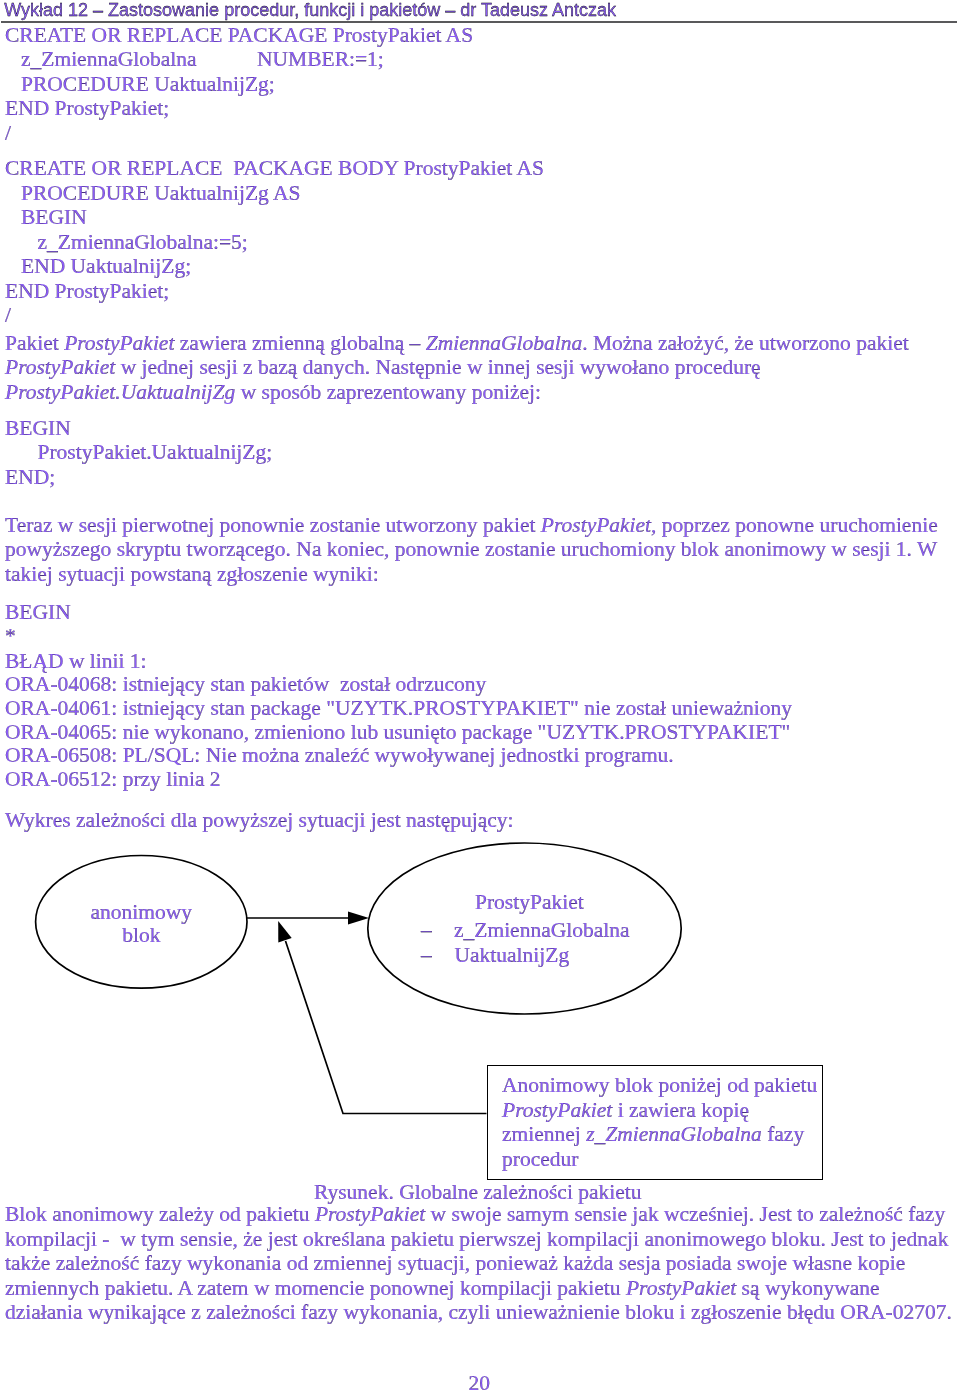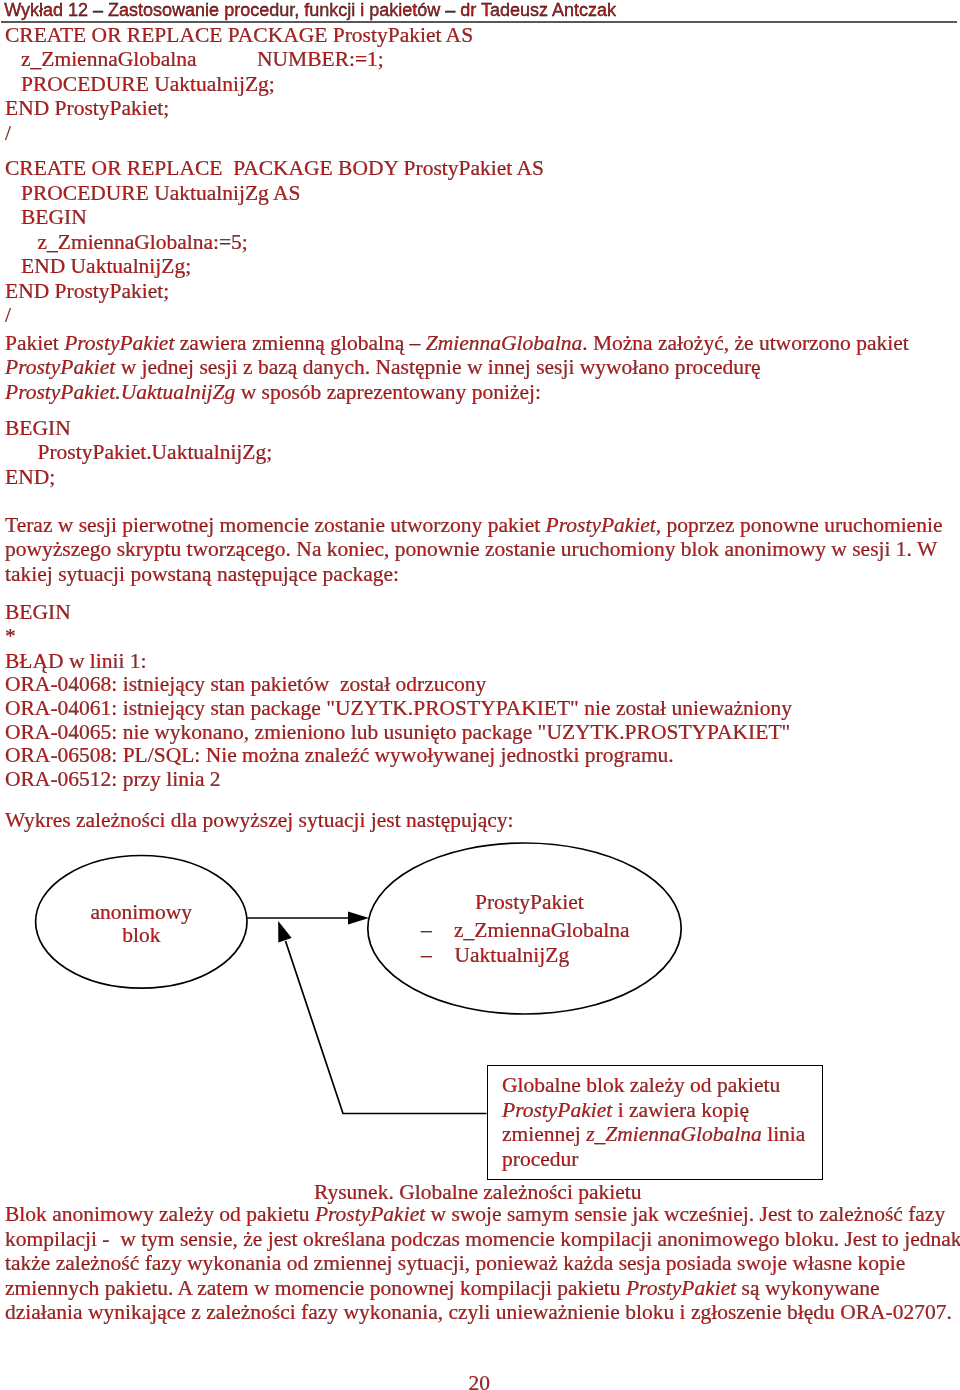--- a/index.html
+++ b/index.html
@@ -1,18 +1,18 @@
 <!DOCTYPE html>
 <html><head>
 <meta charset="utf-8">
 <title>Wyklad 12</title>
 <style>
   html,body{margin:0;padding:0;background:#ffffff;}
   body{width:960px;height:1390px;overflow:hidden;}
-  .page{position:relative;width:960px;height:1390px;background:#fff;color:#b91c1c;
+  .page{position:relative;width:960px;height:1390px;background:#fff;color:#8b5cf6;
         font-family:"Liberation Serif",serif;font-size:21.5px;-webkit-font-smoothing:antialiased;
         -webkit-text-stroke:0.18px #000;}
   .hdr{position:absolute;left:4.2px;top:1.0px;font-family:"Liberation Sans",sans-serif;
        font-weight:normal;font-size:18px;line-height:18px;white-space:nowrap;-webkit-text-stroke:0.35px #000;}
   .rule{position:absolute;left:1px;top:20.5px;width:956px;height:2px;background:#59595b;}
   .ln{position:absolute;white-space:pre;line-height:0;}
   .it{font-style:italic;}
   svg.dgm{position:absolute;left:0;top:0;width:960px;height:1390px;overflow:visible;}
   .box{position:absolute;box-sizing:border-box;border:1.6px solid #000;}
 </style>
@@ -45,23 +45,23 @@
       <div class="ln" style="left: 5px; top: 342.6px;"><span class="">Pakiet </span><span class="it">ProstyPakiet</span><span class=""> zawiera zmienną globalną – </span><span class="it">ZmiennaGlobalna</span><span class="">. Można założyć, że utworzono pakiet</span></div>
       <div class="ln" style="left: 5px; top: 367.1px;"><span class="it">ProstyPakiet</span><span class=""> w jednej sesji z bazą danych. Następnie w innej sesji wywołano procedurę</span></div>
       <div class="ln" style="left: 5px; top: 391.6px;"><span class="it">ProstyPakiet.UaktualnijZg</span><span class=""> w sposób zaprezentowany poniżej:</span></div>
     </div>
   <div id="cb3">
       <div class="ln" style="left: 5px; top: 427.6px;">BEGIN</div>
       <div class="ln" style="left: 37.5px; top: 452.1px;">ProstyPakiet.UaktualnijZg;</div>
       <div class="ln" style="left: 5px; top: 476.6px;">END;</div>
     </div>
   <div id="p2">
-      <div class="ln" style="left: 5px; top: 524.7px;"><span class="">Teraz w sesji pierwotnej momencie zostanie utworzony pakiet </span><span class="it">ProstyPakiet</span><span class="">, poprzez ponowne uruchomienie</span></div>
+      <div class="ln" style="left: 5px; top: 524.7px;"><span class="">Teraz w sesji pierwotnej ponownie zostanie utworzony pakiet </span><span class="it">ProstyPakiet</span><span class="">, poprzez ponowne uruchomienie</span></div>
       <div class="ln" style="left: 5px; top: 549.2px;"><span class="">powyższego skryptu tworzącego. Na koniec, ponownie zostanie uruchomiony blok anonimowy w sesji 1. W</span></div>
-      <div class="ln" style="left: 5px; top: 573.7px;"><span class="">takiej sytuacji powstaną następujące package:</span></div>
+      <div class="ln" style="left: 5px; top: 573.7px;"><span class="">takiej sytuacji powstaną zgłoszenie wyniki:</span></div>
     </div>
   <div id="cb4">
       <div class="ln" style="left: 5px; top: 611.7px;">BEGIN</div>
       <div class="ln" style="left: 5px; top: 635.7px;">*</div>
       <div class="ln" style="left: 5px; top: 660.9px;">BŁĄD w linii 1:</div>
       <div class="ln" style="left: 5px; top: 684.2px;">ORA-04068: istniejący stan pakietów  został odrzucony</div>
       <div class="ln" style="left: 5px; top: 708px;">ORA-04061: istniejący stan package "UZYTK.PROSTYPAKIET" nie został unieważniony</div>
       <div class="ln" style="left: 5px; top: 731.7px;">ORA-04065: nie wykonano, zmieniono lub usunięto package "UZYTK.PROSTYPAKIET"</div>
       <div class="ln" style="left: 5px; top: 755.2px;">ORA-06508: PL/SQL: Nie można znaleźć wywoływanej jednostki programu.</div>
       <div class="ln" style="left: 5px; top: 779.2px;">ORA-06512: przy linia 2</div>
@@ -81,30 +81,30 @@
 
   <div id="dgtext">
       <div class="ln" style="left: -58.7px; top: 911.8px; width: 400px; text-align: center; white-space: nowrap;">anonimowy</div>
       <div class="ln" style="left: -58.7px; top: 934.8px; width: 400px; text-align: center; white-space: nowrap;">blok</div>
       <div class="ln" style="left: 475px; top: 901.6px;">ProstyPakiet</div>
       <div class="ln" style="left: 454px; top: 929.8px;">z_ZmiennaGlobalna</div>
       <div class="ln" style="left: 421px; top: 929.8px;">–</div>
       <div class="ln" style="left: 454.5px; top: 955.2px;">UaktualnijZg</div>
       <div class="ln" style="left: 421px; top: 955.2px;">–</div>
       <div class="box" style="left: 486.5px; top: 1064.5px; width: 336.6px; height: 115px;"></div>
-      <div class="ln" style="left: 502px; top: 1085.2px;"><span class="">Globalne blok zależy od pakietu</span></div>
+      <div class="ln" style="left: 502px; top: 1085.2px;"><span class="">Anonimowy blok poniżej od pakietu</span></div>
       <div class="ln" style="left: 502px; top: 1109.8px;"><span class="it">ProstyPakiet</span><span class=""> i zawiera kopię</span></div>
-      <div class="ln" style="left: 502px; top: 1134.4px;"><span class="">zmiennej </span><span class="it">z_ZmiennaGlobalna</span><span class=""> linia</span></div>
+      <div class="ln" style="left: 502px; top: 1134.4px;"><span class="">zmiennej </span><span class="it">z_ZmiennaGlobalna</span><span class=""> fazy</span></div>
       <div class="ln" style="left: 502px; top: 1159px;"><span class="">procedur</span></div>
     </div>
   <div id="cap">
       <div class="ln" style="left: 314px; top: 1192.2px;">Rysunek. Globalne zależności pakietu</div>
     </div>
   <div id="p4">
       <div class="ln" style="left: 5px; top: 1214.1px;"><span class="">Blok anonimowy zależy od pakietu </span><span class="it">ProstyPakiet</span><span class=""> w swoje samym sensie jak wcześniej. Jest to zależność fazy</span></div>
-      <div class="ln" style="left: 5px; top: 1238.6px;"><span class="">kompilacji -  w tym sensie, że jest określana podczas momencie kompilacji anonimowego bloku. Jest to jednak</span></div>
+      <div class="ln" style="left: 5px; top: 1238.6px;"><span class="">kompilacji -  w tym sensie, że jest określana pakietu pierwszej kompilacji anonimowego bloku. Jest to jednak</span></div>
       <div class="ln" style="left: 5px; top: 1263.1px;"><span class="">także zależność fazy wykonania od zmiennej sytuacji, ponieważ każda sesja posiada swoje własne kopie</span></div>
       <div class="ln" style="left: 5px; top: 1287.6px;"><span class="">zmiennych pakietu. A zatem w momencie ponownej kompilacji pakietu </span><span class="it">ProstyPakiet</span><span class=""> są wykonywane</span></div>
       <div class="ln" style="left: 5px; top: 1312.1px;"><span class="">działania wynikające z zależności fazy wykonania, czyli unieważnienie bloku i zgłoszenie błędu ORA-02707.</span></div>
     </div>
   <div class="ln" id="pgnum" style="left: 468.5px; top: 1382.5px;">20</div>
 
 </div>
 
 </body></html>

